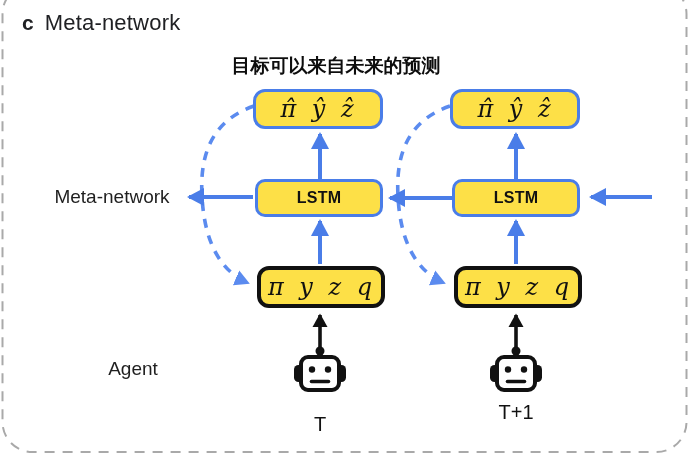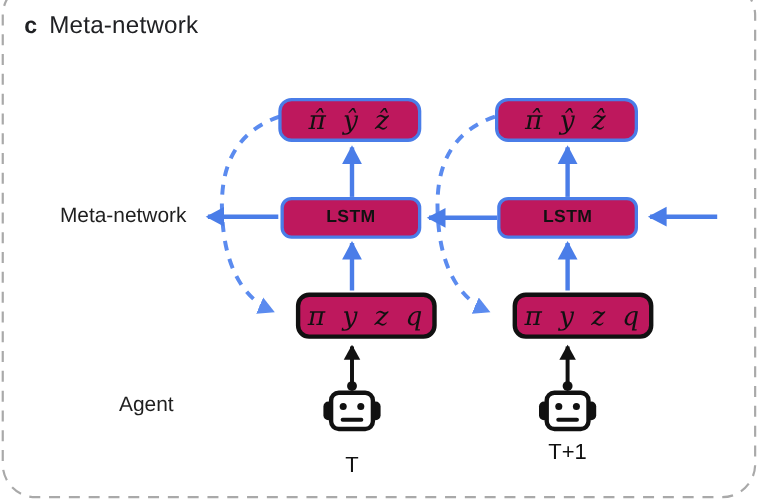--- a/index.html
+++ b/index.html
@@ -15,24 +15,24 @@
   .caption-zh{
     left:336px;top:66px;transform:translate(-50%,-50%);
     font-family:"Liberation Serif","DejaVu Serif",serif;
     font-weight:700;font-size:19px;color:#0d0d0d;white-space:nowrap;
   }
   .row-label{
     transform:translate(-50%,-50%);font-size:19px;color:#1f1f1f;white-space:nowrap;
   }
   .node{
     box-sizing:border-box;display:flex;align-items:center;justify-content:center;
-    background:#be185d;border-radius:12px;white-space:nowrap;
+    background:#fde047;border-radius:12px;white-space:nowrap;
   }
   .node.blue{border:3px solid #4a7de8;}
-  .node.black{border:4px solid #111111;margin-left:12px;}
+  .node.black{border:4px solid #111111;}
   .math{
     font-family:"DejaVu Serif","Liberation Serif",serif;font-style:italic;
     font-size:24px;color:#111111;letter-spacing:2px;word-spacing:4px;
   }
   .lstm-text{font-size:16px;font-weight:700;color:#111111;letter-spacing:0.3px;}
   .time-label{
     transform:translate(-50%,-50%);font-size:20px;color:#111111;white-space:nowrap;
   }
 </style>
 </head>
@@ -80,20 +80,21 @@
 
     <use href="#robotShape" transform="translate(320,374)"></use>
     <use href="#robotShape" transform="translate(516,374)"></use>
   </svg>
 
   <div class="abs title-row">
     <span class="panel-label">c</span>
     <span class="panel-title">Meta-network</span>
   </div>
 
+  <div class="abs caption-zh">目标可以来自未来的预测</div>
 
   <div class="abs row-label" style="left:112px;top:197px;">Meta-network</div>
   <div class="abs row-label" style="left:133px;top:369px;">Agent</div>
 
   <div class="abs node blue" style="left:253px;top:89px;width:130px;height:40px;">
     <span class="math">π̂ ŷ ẑ</span>
   </div>
   <div class="abs node blue" style="left:255px;top:179px;width:128px;height:38px;border-radius:10px;">
     <span class="lstm-text">LSTM</span>
   </div>

